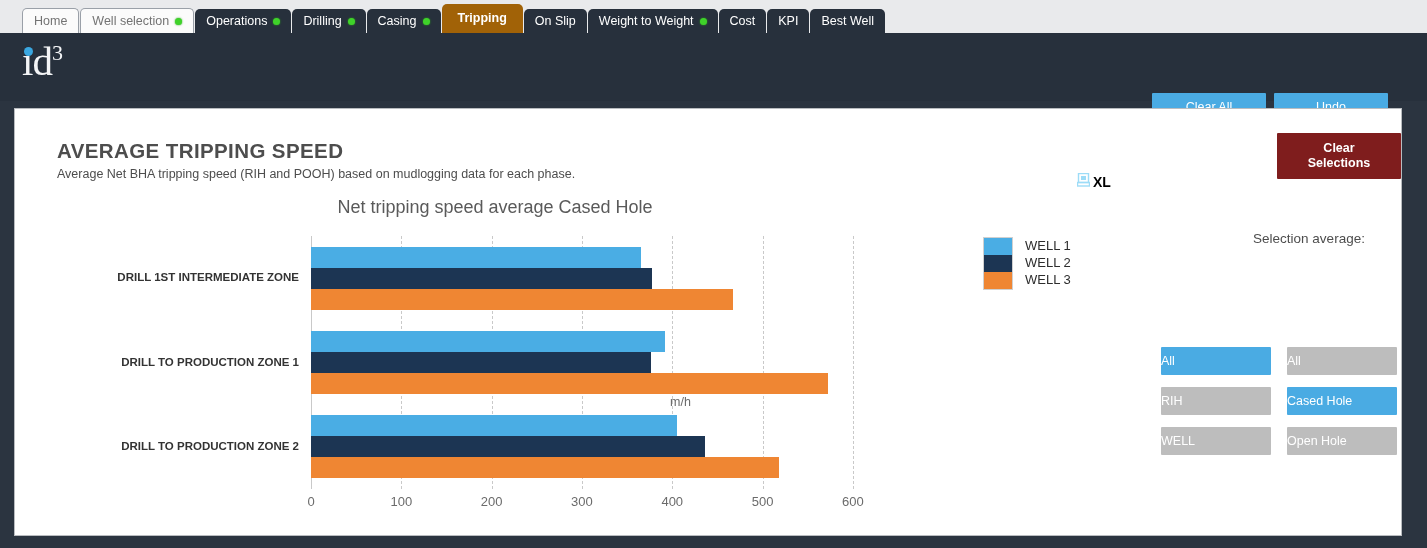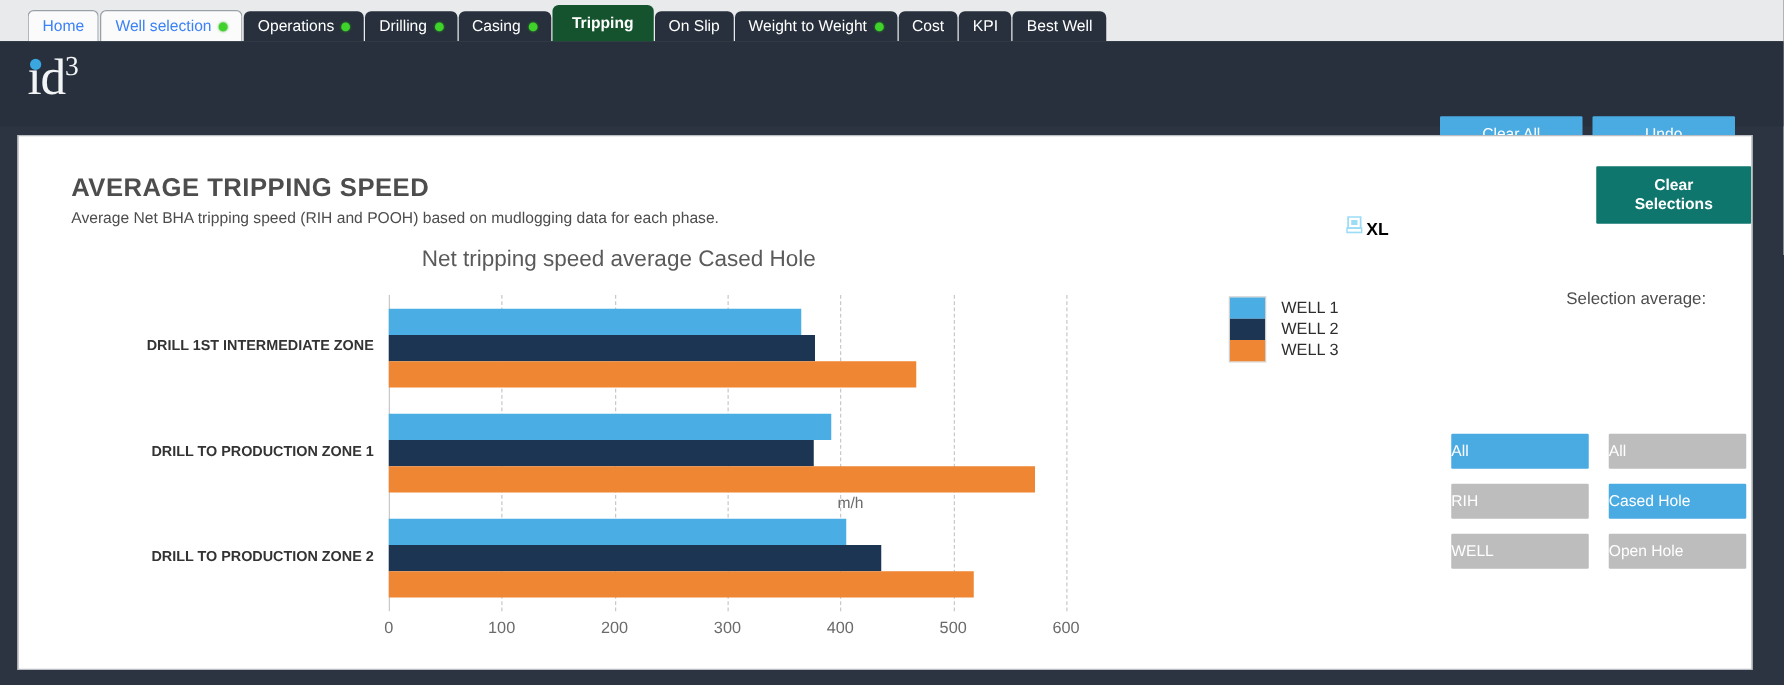--- a/index.html
+++ b/index.html
@@ -43,27 +43,27 @@
     border-radius: 5px 5px 0 0;
     white-space: nowrap;
     display: flex;
     align-items: center;
     gap: 6px;
     box-sizing: border-box;
     cursor: pointer;
   }
   .tab.light {
     background: #fbfbfb;
-    color: #3b82f6;
+    color: #737373;
     border: 1px solid #9aa0a8;
     border-bottom: none;
     height: 25px;
   }
   .tab.active {
-    background: #14532d;
+    background: #a16207;
     color: #ffffff;
     font-weight: bold;
     height: 29px;
     line-height: 29px;
     margin-bottom: 0;
     padding: 0 16px;
     z-index: 4;
   }
   .dot {
     width: 7px;
@@ -157,21 +157,21 @@
   }
   .export .xl {
     color: #000000;
     font-size: 14px;
     font-weight: bold;
   }
   #btn-clear-selections {
     position: absolute;
     left: 1262px; top: 24px;
     width: 124px; height: 46px;
-    background: #0f766e;
+    background: #7f1d1d;
     color: #ffffff;
     font-size: 12.5px;
     font-weight: bold;
     border: none;
     border-radius: 1px;
     cursor: pointer;
     line-height: 15px;
     font-family: "Liberation Sans", sans-serif;
   }
 

